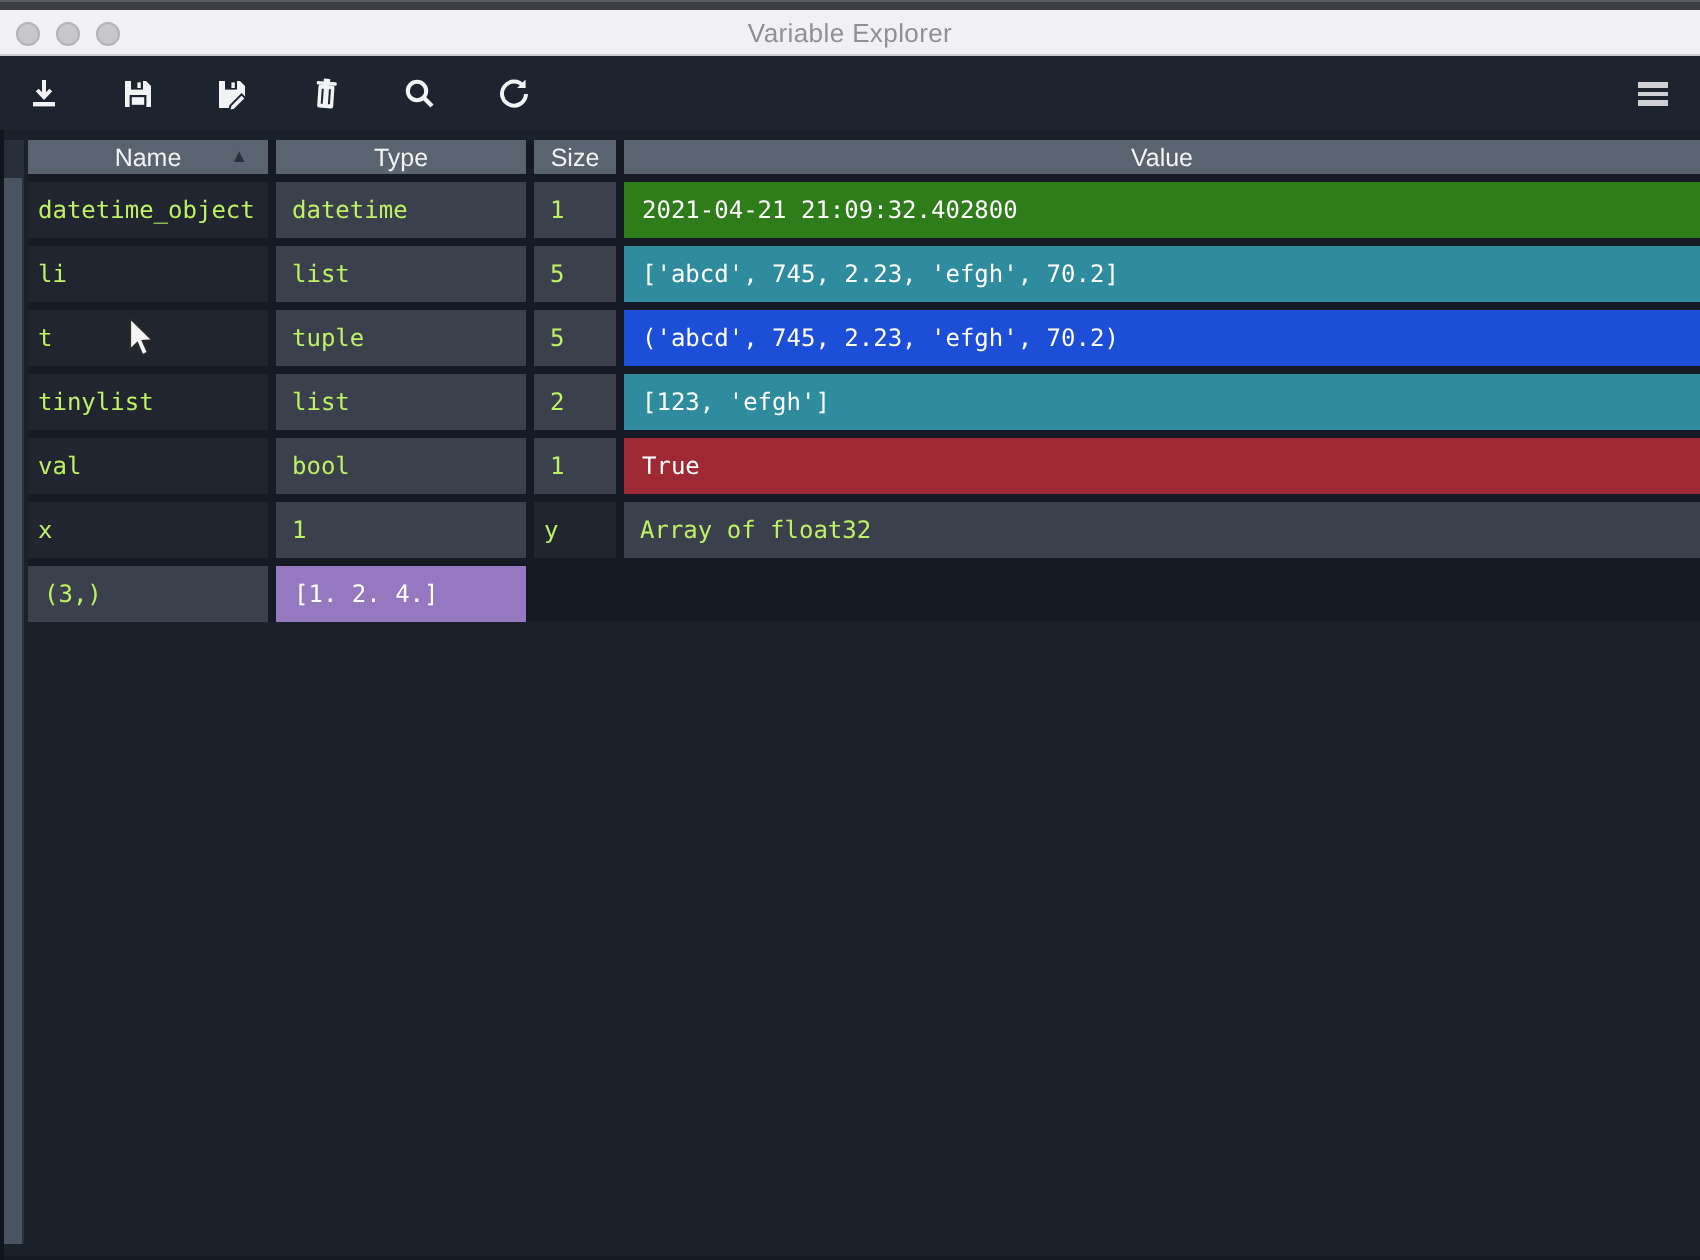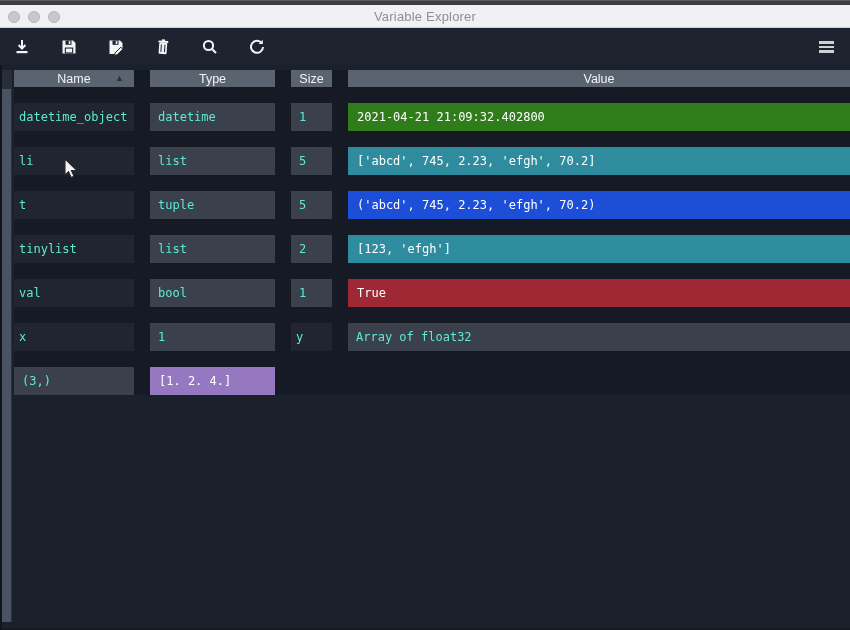--- a/index.html
+++ b/index.html
@@ -44,27 +44,27 @@
   .vheader-top { position:absolute; left:2px; top:70px; width:10px; height:19px;
                  background:#272e39; }
   .vheader { position:absolute; left:2px; top:89px; width:10px; height:533px;
              background:#4a5362; border-right:1px solid #2a3140; }
 
   
   .vtable { position:absolute; left:14px; top:70px; width:836px;
             display:grid;
             grid-template-columns:120px 125px 41px 1fr;
             grid-template-rows:17px repeat(7,28px);
-            gap:16px; background:#151a24; }
+            gap:4px; background:#151a24; }
   .hcell { background:#5a6370; color:#f2f3f5; font-size:12.5px;
            display:flex; align-items:center; justify-content:center;
            position:relative; }
   .sort-glyph { position:absolute; right:10px; top:3px; font-size:9px; color:#2b313c; }
   .cell { font-family:"DejaVu Sans Mono","Liberation Mono",monospace;
-          font-size:12px; color:#5eead4; display:flex; align-items:center;
+          font-size:12px; color:#bef264; display:flex; align-items:center;
           white-space:nowrap; overflow:hidden; }
   .cell.name  { background:#20252f; padding-left:5px; }
   .cell.type  { background:#3a414d; padding-left:8px; }
   .cell.size  { background:#3a414d; padding-left:8px; }
   .cell.value { padding-left:9px; color:#ffffff; }
 
   
   .cursor { position:absolute; left:64px; top:158px; width:15px; height:22px;
             pointer-events:none; }
 </style>

